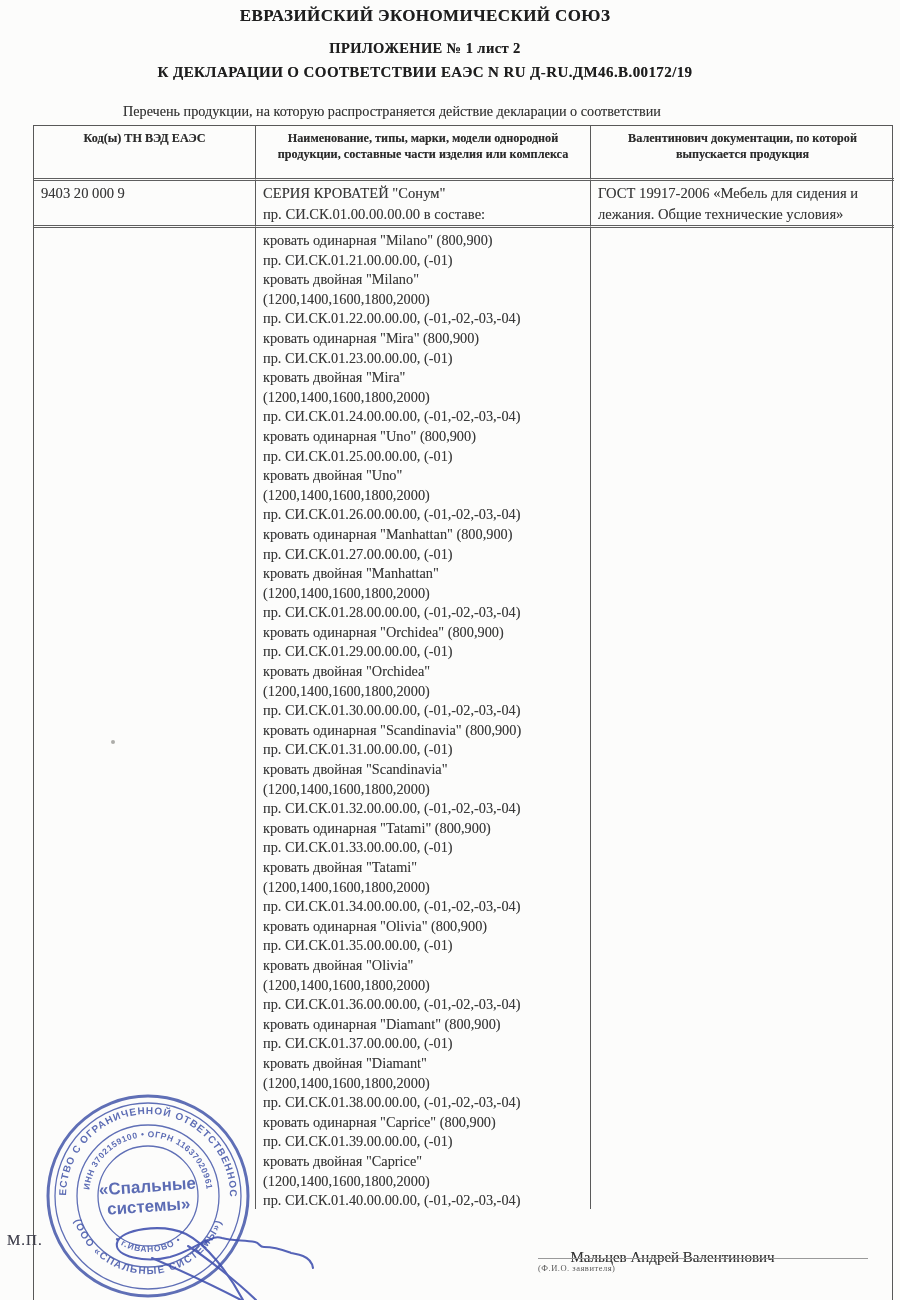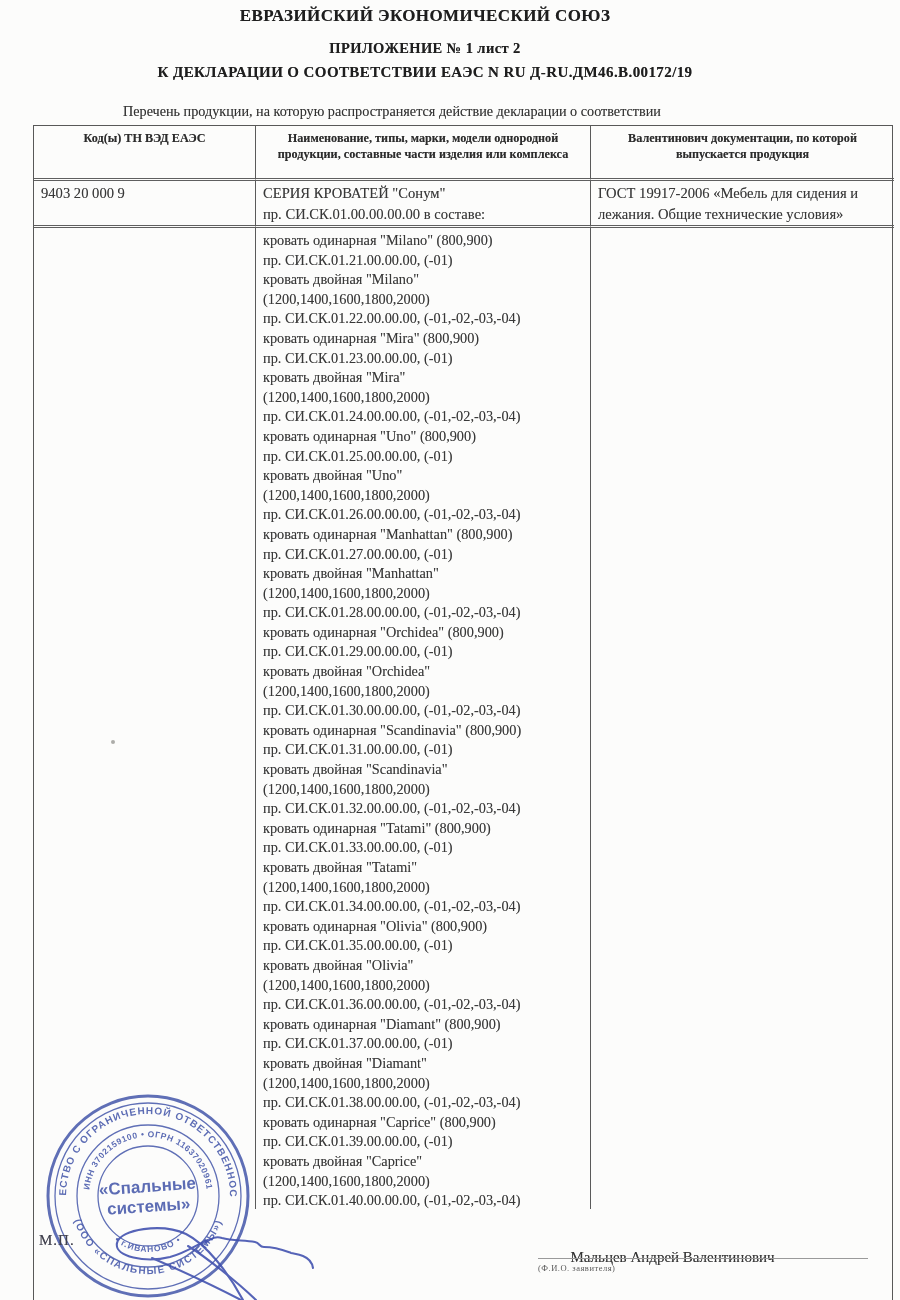--- a/index.html
+++ b/index.html
@@ -44,21 +44,21 @@
     text-shadow:0 0 .4px rgba(40,40,40,.45);
   }
   .td{
     font-size:14.6px;line-height:21px;padding:2px 6px 0 7px;color:#383838;
     text-shadow:0 0 .4px rgba(56,56,56,.4);
   }
   .pre{white-space:pre-line;}
   .items-cell{
     font-size:14.3px;line-height:19.6px;padding-top:3px;
   }
-  .mp-label{left:7px;top:1232px;font-size:15px;color:#41414d;letter-spacing:1px;text-shadow:0 0 .5px rgba(60,60,80,.5);margin-left:32px;}
+  .mp-label{left:7px;top:1232px;font-size:15px;color:#41414d;letter-spacing:1px;text-shadow:0 0 .5px rgba(60,60,80,.5);}
   .signer{left:500px;top:1249px;width:345px;text-align:center;font-size:15px;color:#343434;text-shadow:0 0 .4px rgba(52,52,52,.45);}
   .fio-line{left:538px;top:1258px;width:330px;border-top:1px solid #9a9a9a;height:0;}
   .fio-caption{left:538px;top:1251px;width:330px;text-align:left;font-size:8.5px;color:#5a5a5a;letter-spacing:.5px;margin-top:12px;}
   .dot-artifact{left:111px;top:740px;width:4px;height:4px;background:#8a8a86;border-radius:50%;opacity:.7;}
   .stamp-svg{left:40px;top:1088px;width:216px;height:216px;opacity:.92;}
   .sig-svg{left:0;top:1150px;width:400px;height:150px;}
   .stamp-ring-text{font-family:"Liberation Sans","DejaVu Sans",sans-serif;font-weight:bold;}
   .stamp-center{font-family:"Liberation Sans","DejaVu Sans",sans-serif;font-weight:bold;font-size:17px;}
 </style>
 </head>

